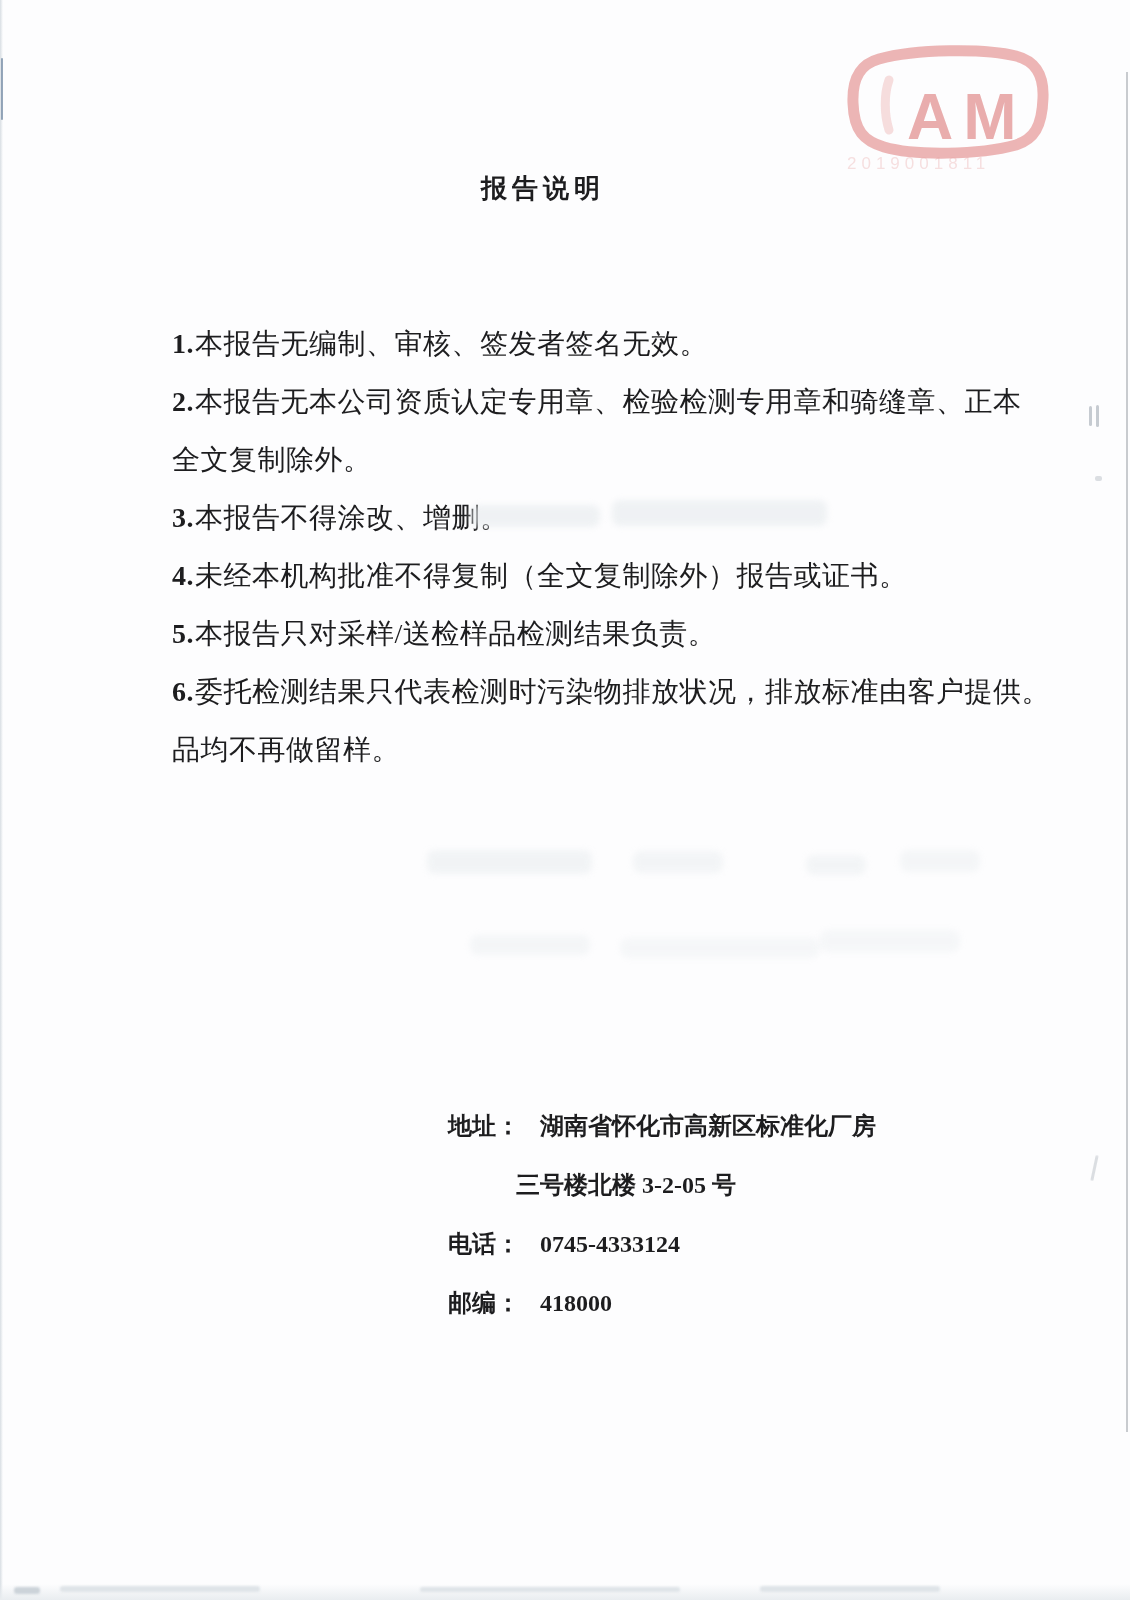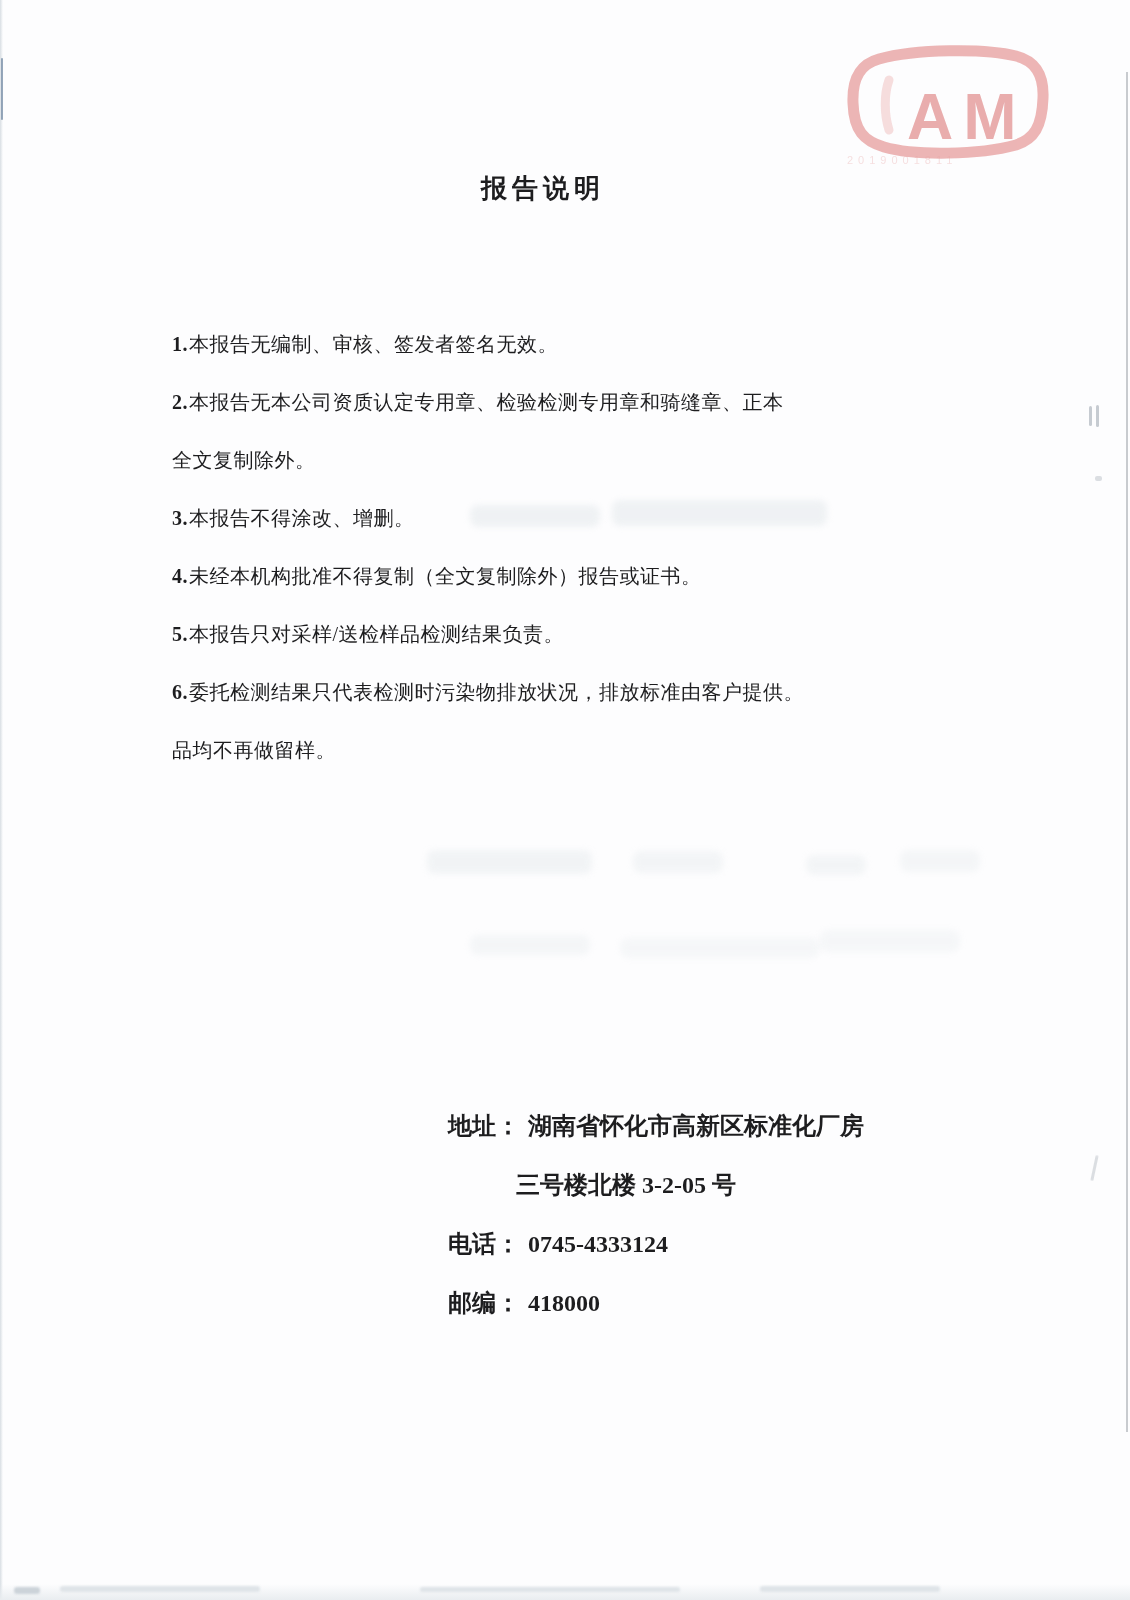--- a/index.html
+++ b/index.html
@@ -13,39 +13,39 @@
   }
   
   .title{
     position:absolute;left:481px;top:176px;margin:0;
     font-size:26px;font-weight:700;letter-spacing:5px;
     line-height:1;white-space:nowrap;
   }
   
   .notes{position:absolute;left:172px;top:315px;}
   .note-line{
-    font-size:20px;line-height:58px;white-space:nowrap;
+    font-size:28px;line-height:58px;white-space:nowrap;
     letter-spacing:0.5px;
   }
   .note-line b{font-weight:700;}
   .note-line .num{margin-right:1px;}
   
   .contact{position:absolute;left:448px;top:1097px;}
   .contact-row{
     font-size:24px;line-height:59px;font-weight:700;white-space:nowrap;
   }
   .contact-row.indent{padding-left:68px;}
-  .contact-label{margin-right:8px;}
+  .contact-label{margin-right:20px;}
   
   .stamp{position:absolute;left:843px;top:42px;width:210px;height:145px;}
   .stamp svg{position:absolute;left:0;top:0;filter:blur(0.6px);}
   .stamp-number{
     position:absolute;left:4px;top:112px;width:170px;
     font-family:"Liberation Sans","DejaVu Sans",sans-serif;
-    font-size:11px;font-weight:400;letter-spacing:5px;
+    font-size:17px;font-weight:400;letter-spacing:5px;
     color:var(--stamp-color,#e8a3a3);
     opacity:0.33;filter:blur(0.5px);white-space:nowrap;
   }
   
   .artifact{position:absolute;pointer-events:none;}
   .edge-left{left:0;top:0;width:3px;height:1600px;
     background:linear-gradient(to right,rgba(130,150,165,.30),rgba(130,150,165,0));}
   .edge-left-dark{left:1px;top:58px;width:2px;height:62px;background:rgba(70,100,135,.55);border-radius:2px;}
   .edge-right{left:1126px;top:72px;width:2px;height:1360px;background:rgba(148,153,160,.5);}
   .edge-bottom{left:0;top:1584px;width:1130px;height:16px;

